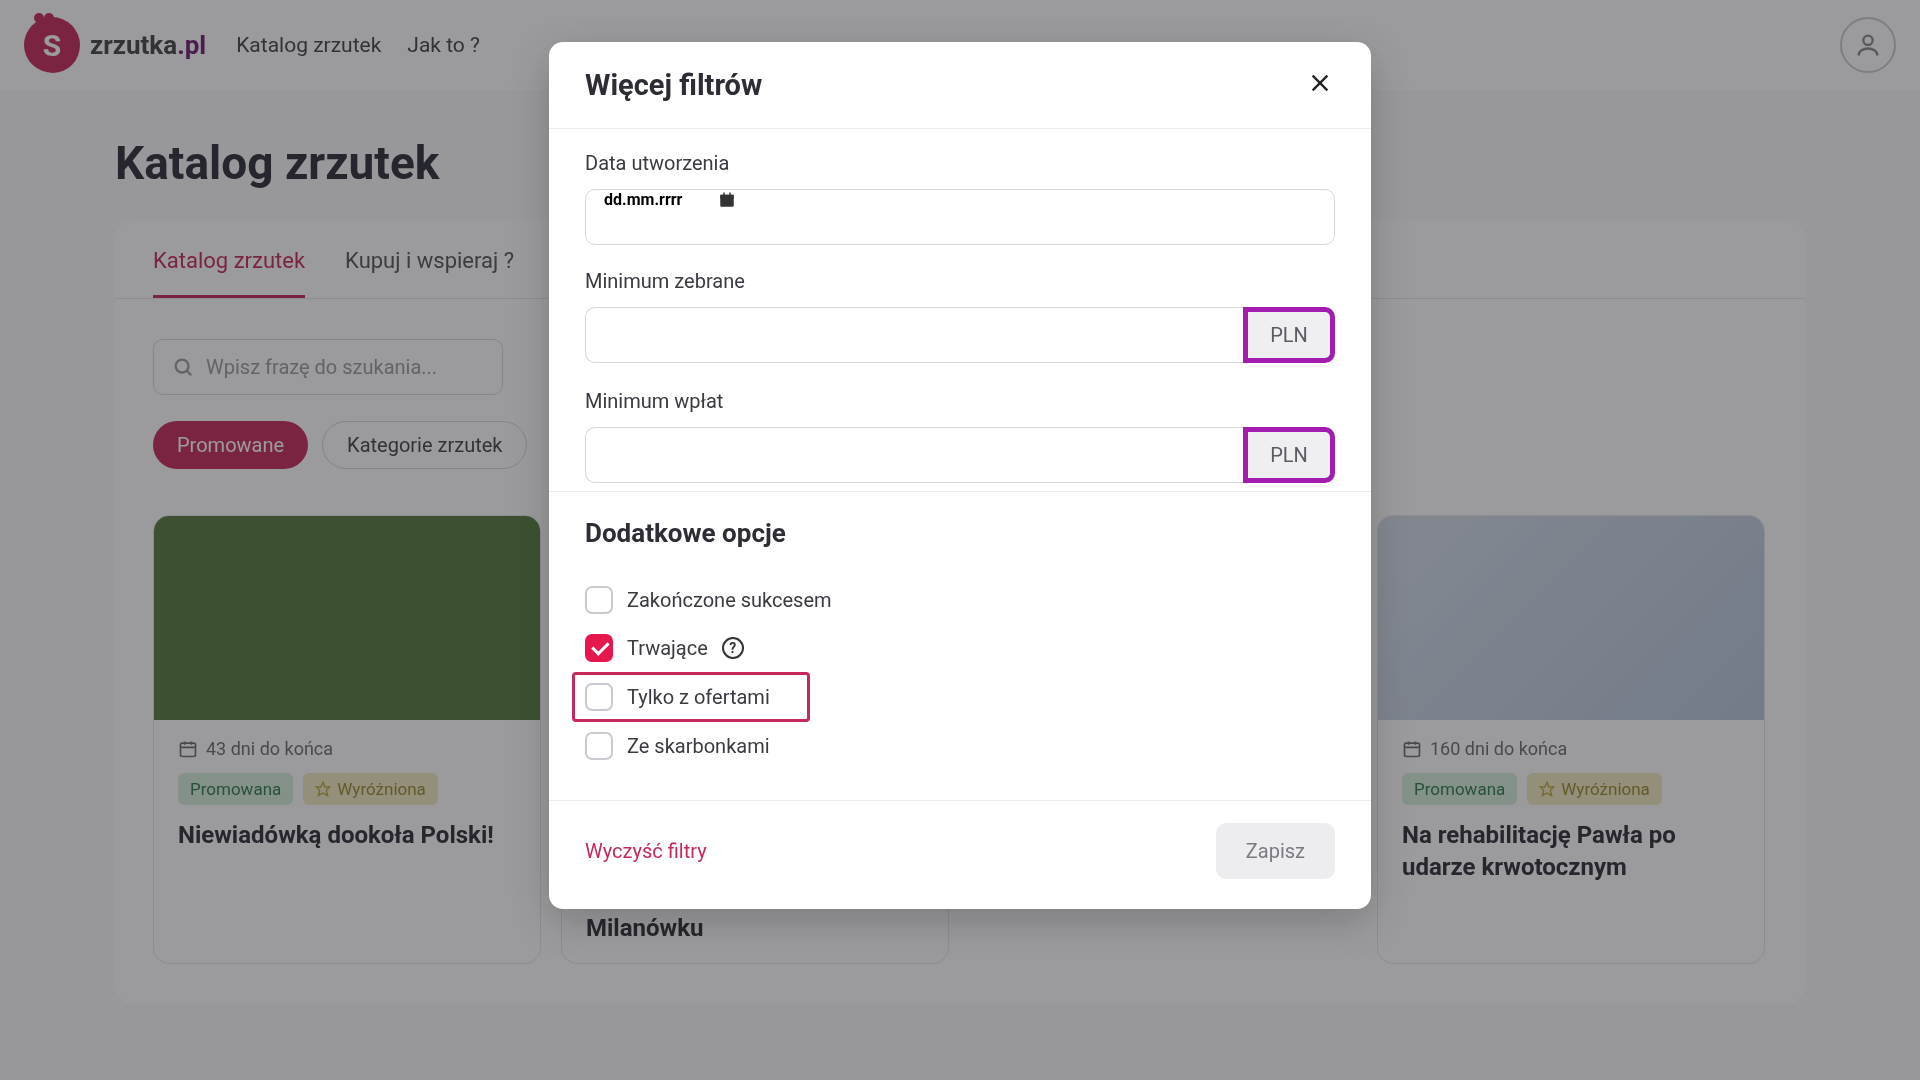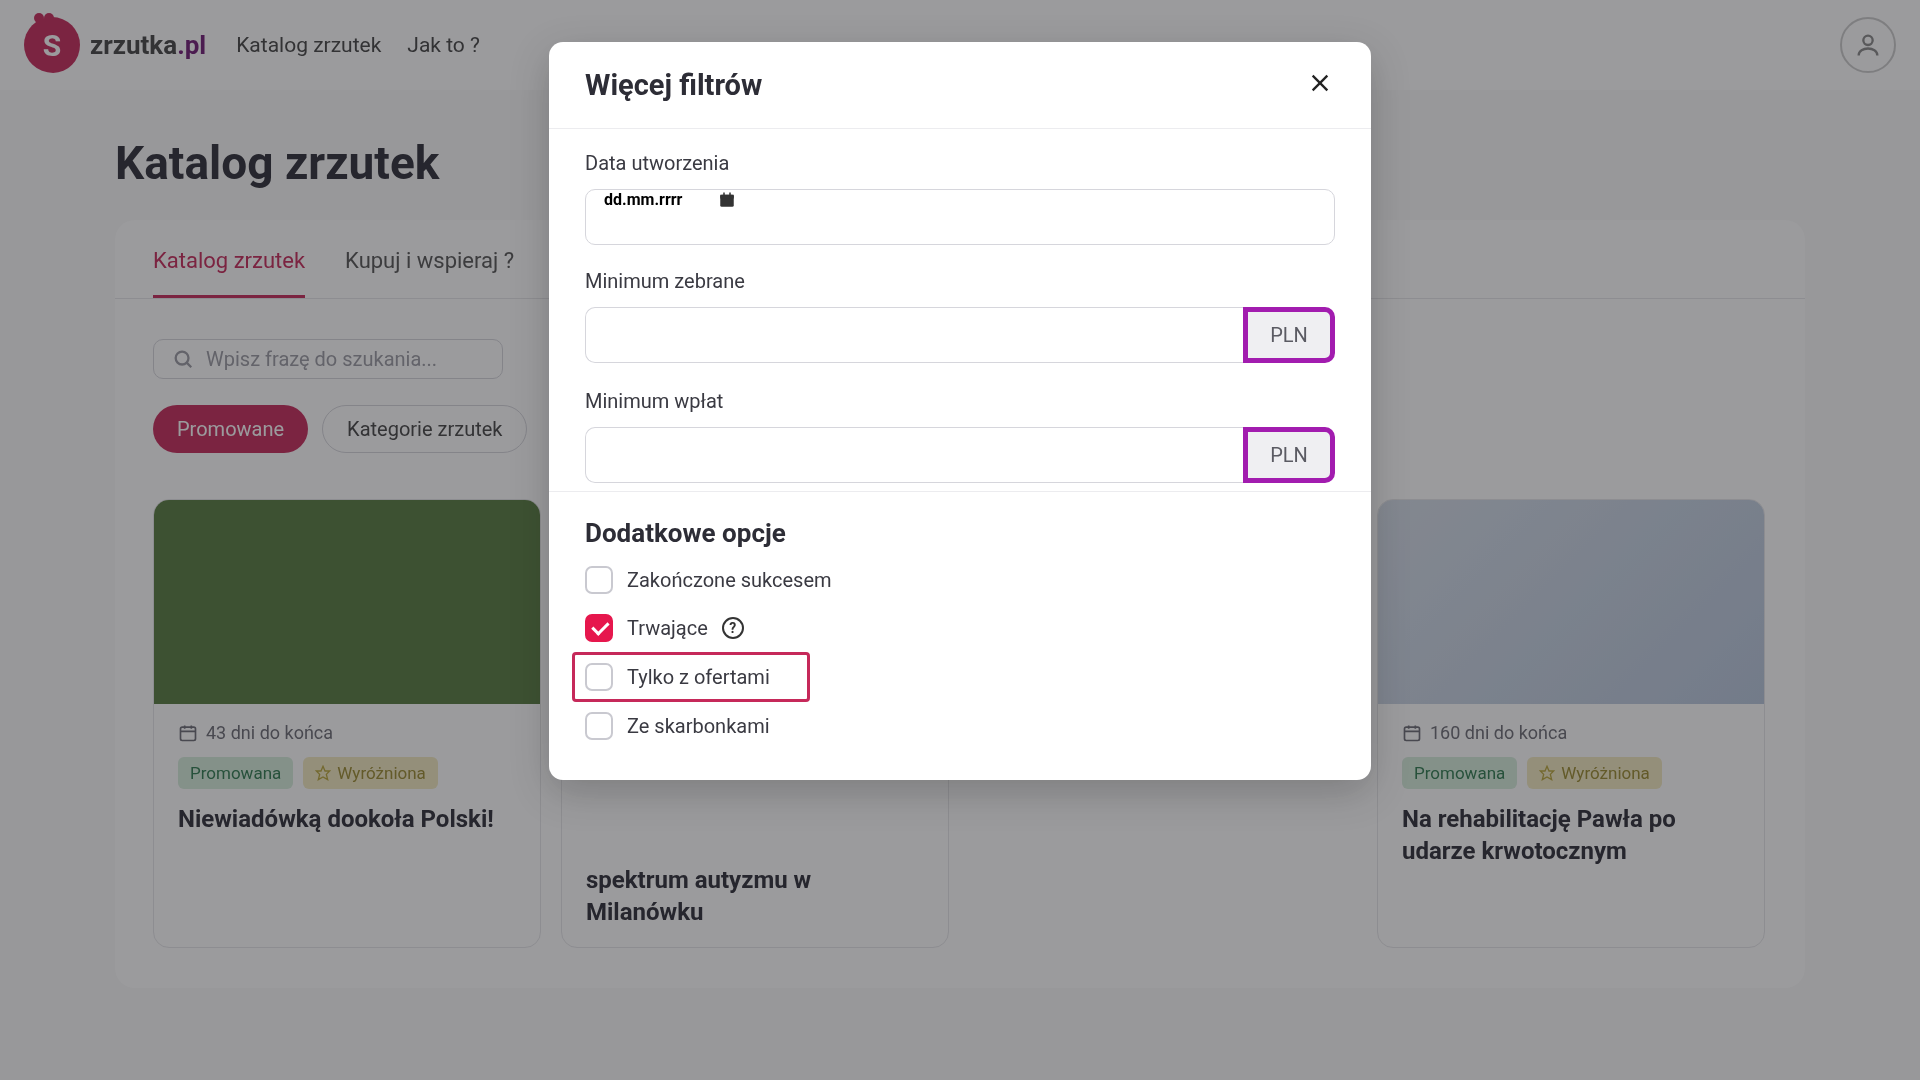--- a/index.html
+++ b/index.html
@@ -26,21 +26,21 @@
 
   .main { padding: 28px 115px; }
   .page-title { font-size: 46px; font-weight: 700; color: #2d2d36; margin-bottom: 30px; margin-top: 18px; }
 
   .card-panel { background: #fff; border-radius: 20px; padding: 0 0 40px 0; }
   .tabs { display: flex; gap: 40px; padding: 28px 38px 0 38px; border-bottom: 1px solid #e6e6e9; font-size: 22px; }
   .tab { padding-bottom: 22px; color: #555; }
   .tab.active { color: #c6295a; border-bottom: 3px solid #c6295a; }
 
   .controls { padding: 40px 38px 20px; display:flex; flex-direction:column; gap:26px; }
-  .search-box { width: 350px; height: 40px; border:1px solid #d6d6dc; border-radius:10px; display:flex; align-items:center; padding:0 18px; gap:12px; color:#9a9aa2; font-size:20px; }
+  .search-box { width: 350px; height: 56px; border:1px solid #d6d6dc; border-radius:10px; display:flex; align-items:center; padding:0 18px; gap:12px; color:#9a9aa2; font-size:20px; }
   .search-box svg { width:22px; height:22px; stroke:#9a9aa2; fill:none; stroke-width:2.5; }
 
   .pills { display:flex; gap:14px; }
   .pill { height:48px; padding:0 24px; border-radius:24px; display:flex; align-items:center; font-size:20px; }
   .pill.primary { background:#c6295a; color:#fff; }
   .pill.outline { background:#fff; border:1px solid #d6d6dc; color:#444; }
 
   .grid { display:flex; gap:20px; padding: 26px 38px 0; }
   .card { width: 388px; background:#fff; border:1px solid #e6e6e9; border-radius:16px; overflow:hidden; }
   .card-img { width:100%; height:204px; background:#567a3e; position:relative; }
@@ -64,21 +64,21 @@
 
   .modal-body { padding: 22px 36px 30px; }
   .field-label { font-size:20px; color:#3a3a42; margin-bottom:14px; display:block; }
   .date-wrapper { width:100%; border:1px solid #d6d6dc; border-radius:10px; height:56px; display:flex; align-items:flex-start; padding:0 18px;font-weight:bold; }
 
   .amount-row { display:flex; margin-bottom: 26px; }
   .amount-input { flex:1; height:56px; border:1px solid #d6d6dc; border-radius:10px 0 0 10px; border-right:none; }
   .amount-suffix { width:92px; height:56px; background:#efeff2; border:5px solid #a21caf; border-radius:0 10px 10px 0; display:flex; align-items:center; justify-content:center; font-size:20px; color:#5b5b63; }
 
   .section-divider { height:1px; background:#ececef; margin: 8px -36px 26px; }
-  .section-title { font-size:26px; font-weight:700; color:#2d2d36; margin-bottom:8px; }
+  .section-title { font-size:26px; font-weight:700; color:#2d2d36; margin-bottom:28px; }
 
   .checkbox-row { display:flex; align-items:center; gap:14px; padding:10px 0; font-size:20px; color:#3a3a42; }
   .cb { width:28px; height:28px; border:2px solid #c9c9d0; border-radius:7px; display:flex; align-items:center; justify-content:center; flex-shrink:0; }
   .cb.checked { background:#e6174d; border-color:#e6174d; }
   .cb.checked::after { content:''; width:7px; height:13px; border-right:3px solid #fff; border-bottom:3px solid #fff; transform: rotate(45deg) translateY(-2px); }
   .help-icon { width:22px; height:22px; border:2px solid #333; border-radius:50%; display:flex; align-items:center; justify-content:center; font-size:14px; font-weight:700; color:#333; }
 
   .checkbox-row.highlighted { border:3px solid #c6295a; border-radius:4px; padding:8px 10px; margin-left:-13px; width: fit-content; min-width: 238px; }
 
   .modal-footer { display:flex; align-items:center; justify-content:space-between; padding: 22px 36px 30px; border-top:1px solid #ececef; }
@@ -263,14 +263,18 @@
         <div class="cb"></div>
         <span>Tylko z ofertami</span>
       </div>
 
       <div class="checkbox-row">
         <div class="cb"></div>
         <span>Ze skarbonkami</span>
       </div>
     </div>
 
+    <div class="modal-footer">
+      <button class="link-btn">Wyczyść filtry</button>
+      <button class="save-btn">Zapisz</button>
+    </div>
   </div>
 </div>
 
 </body></html>

